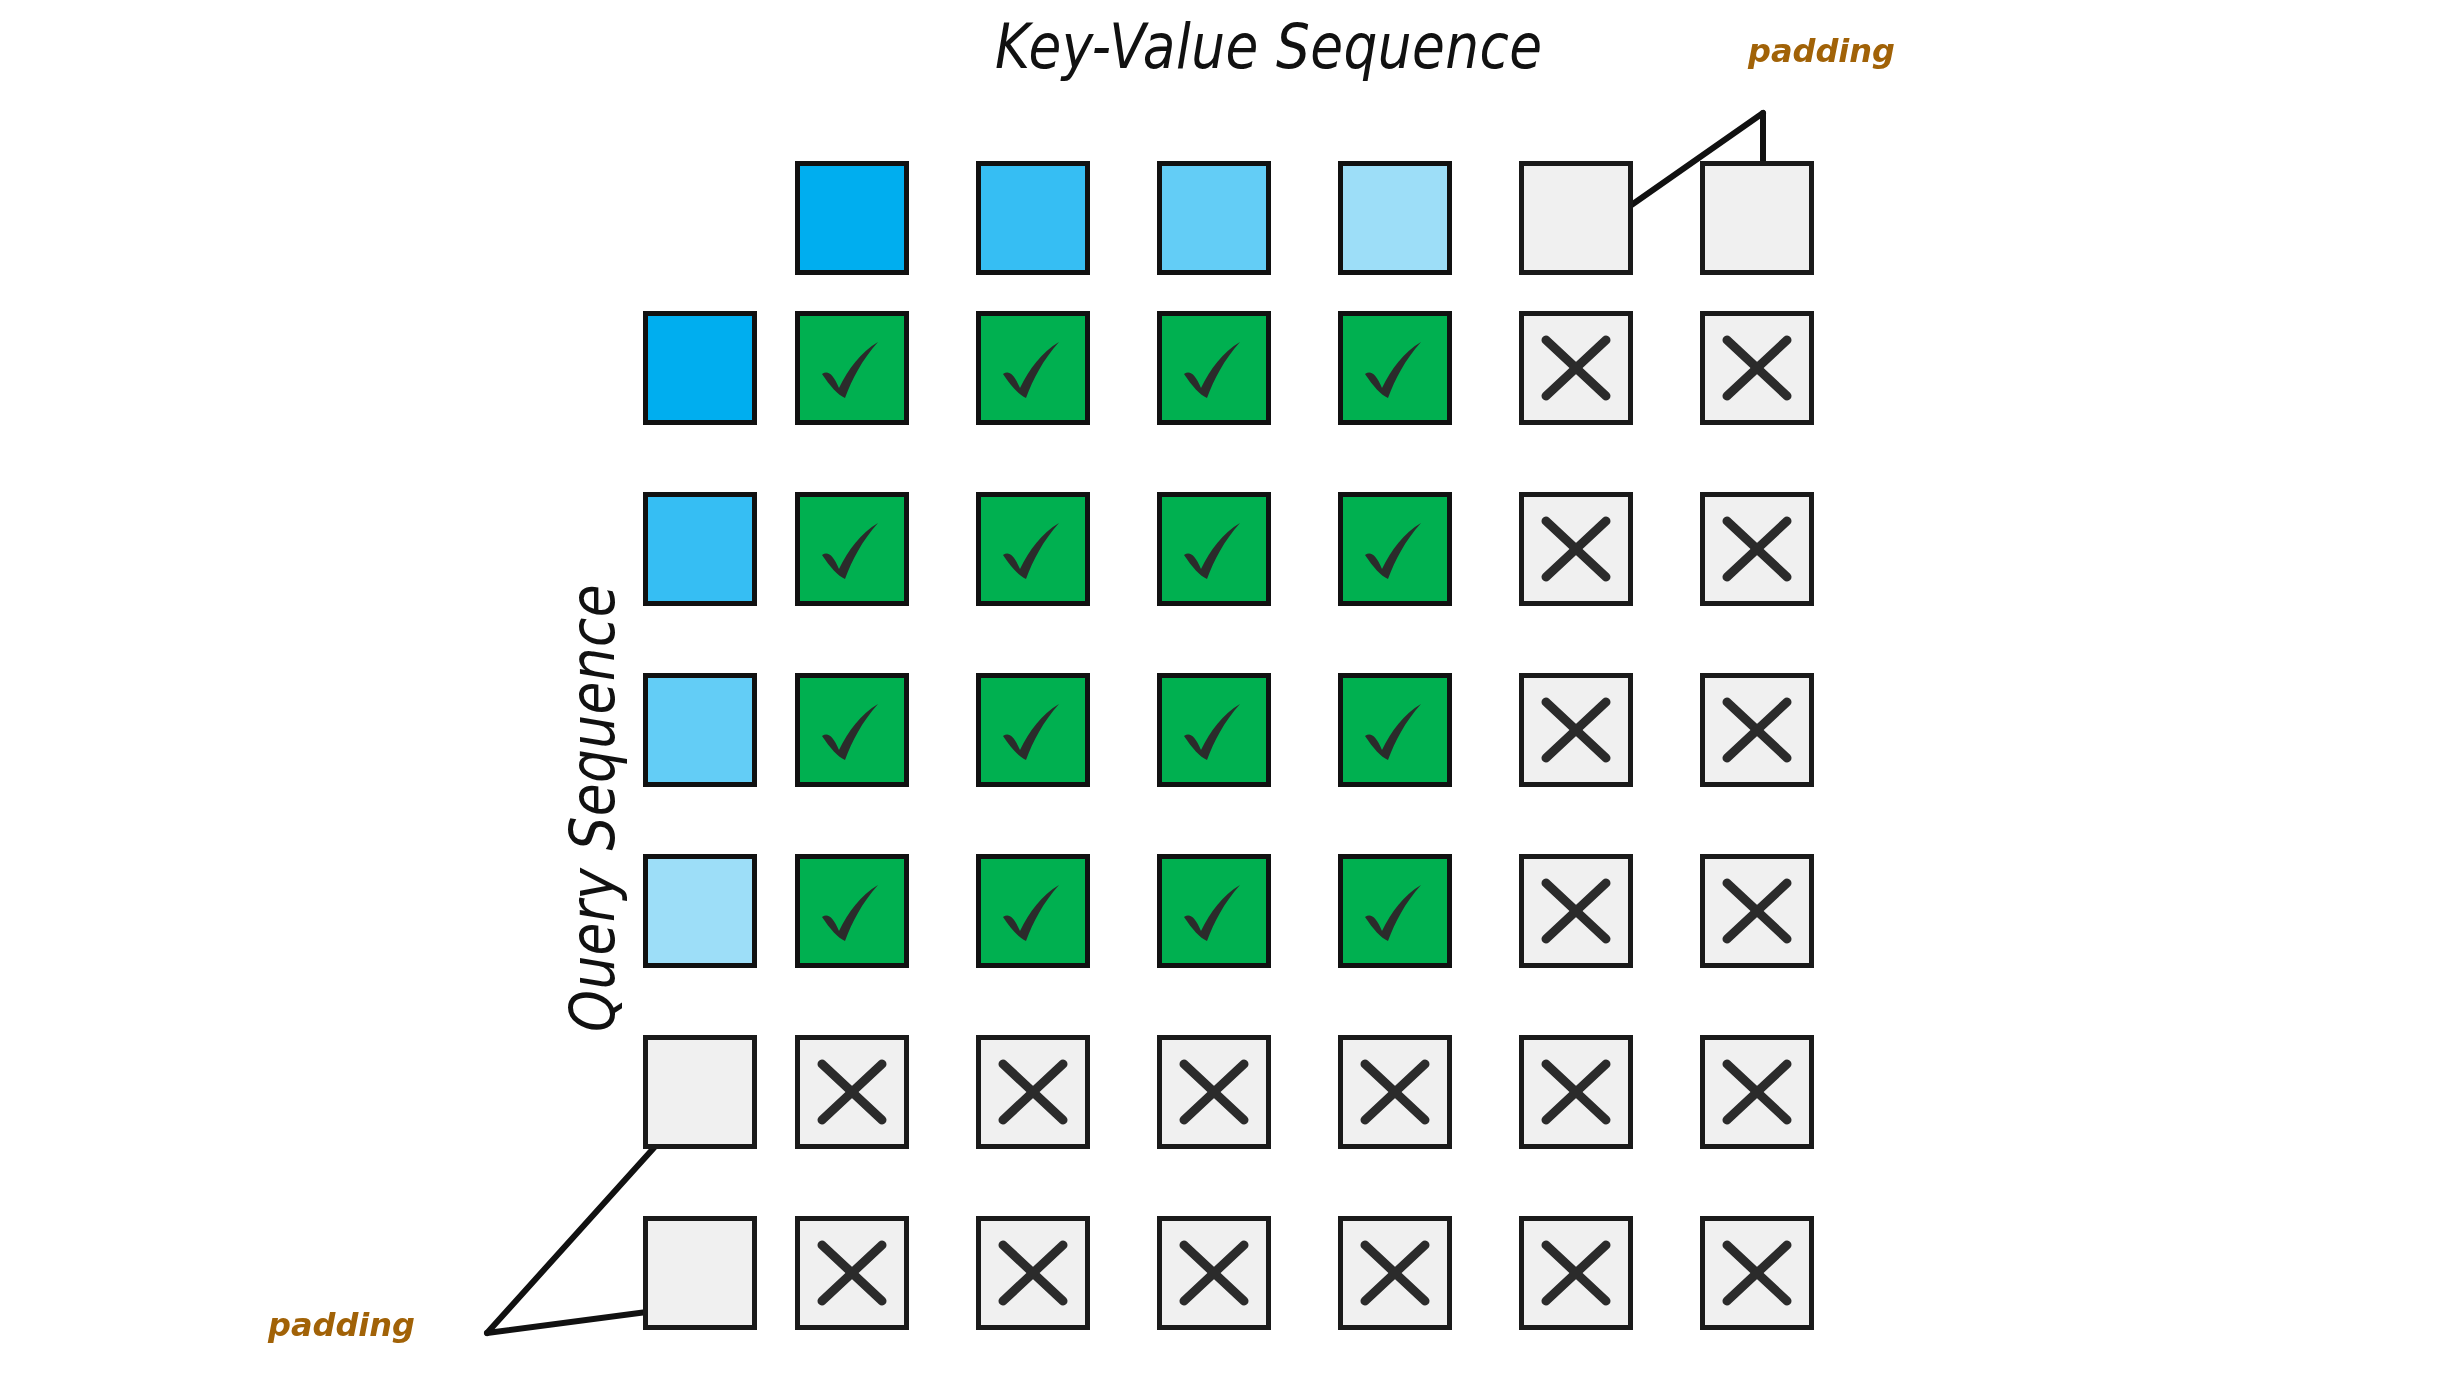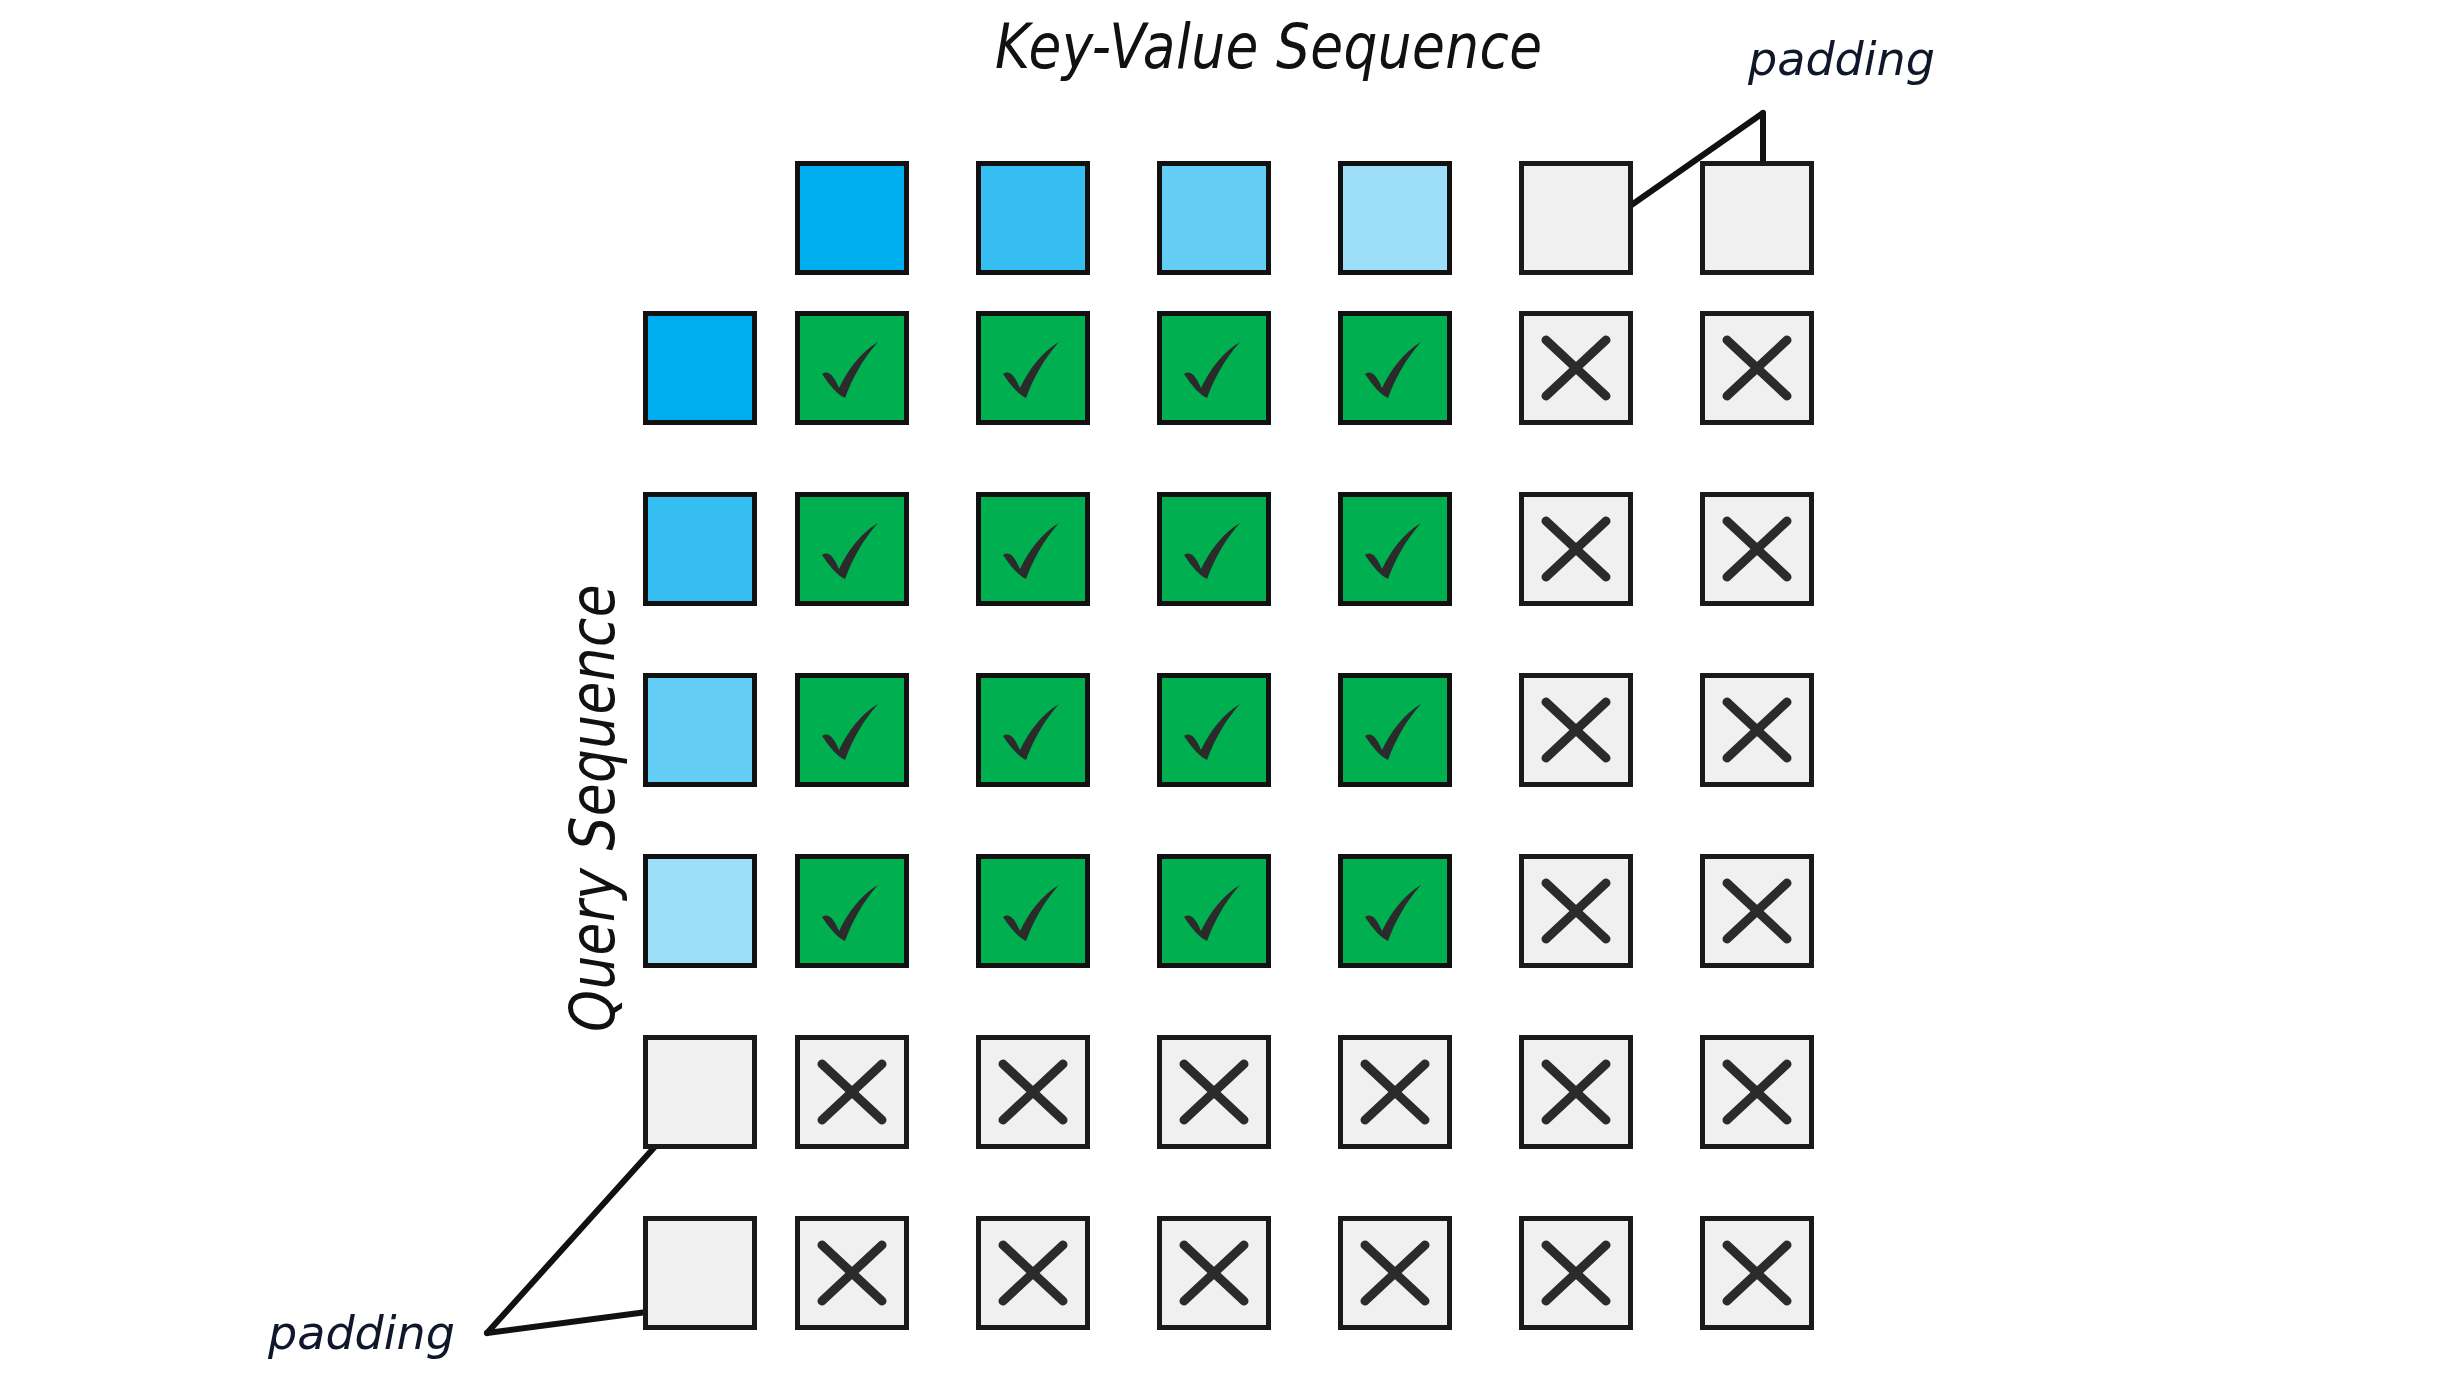--- a/index.html
+++ b/index.html
@@ -39,23 +39,23 @@
   #q-title {
     left: 0px;
     top: 0px;
     transform-origin: left top;
     transform: translate(556px, 1032px) rotate(-90deg) scaleX(0.86);
   }
   .pad-label {
     position: absolute;
     font-family: "DejaVu Sans", sans-serif;
     font-style: italic;
-    font-weight: 400;
-    font-size: 46px;
-    color: #0f172a;
+    font-weight: 700;
+    font-size: 32px;
+    color: #a16207;
     white-space: nowrap;
   }
   #pad-top { left: 1748px; top: 32px; }
   #pad-bottom { left: 268px; top: 1306px; }
 
   
   #leaders {
     position: absolute;
     left: 0; top: 0;
     width: 2462px;

